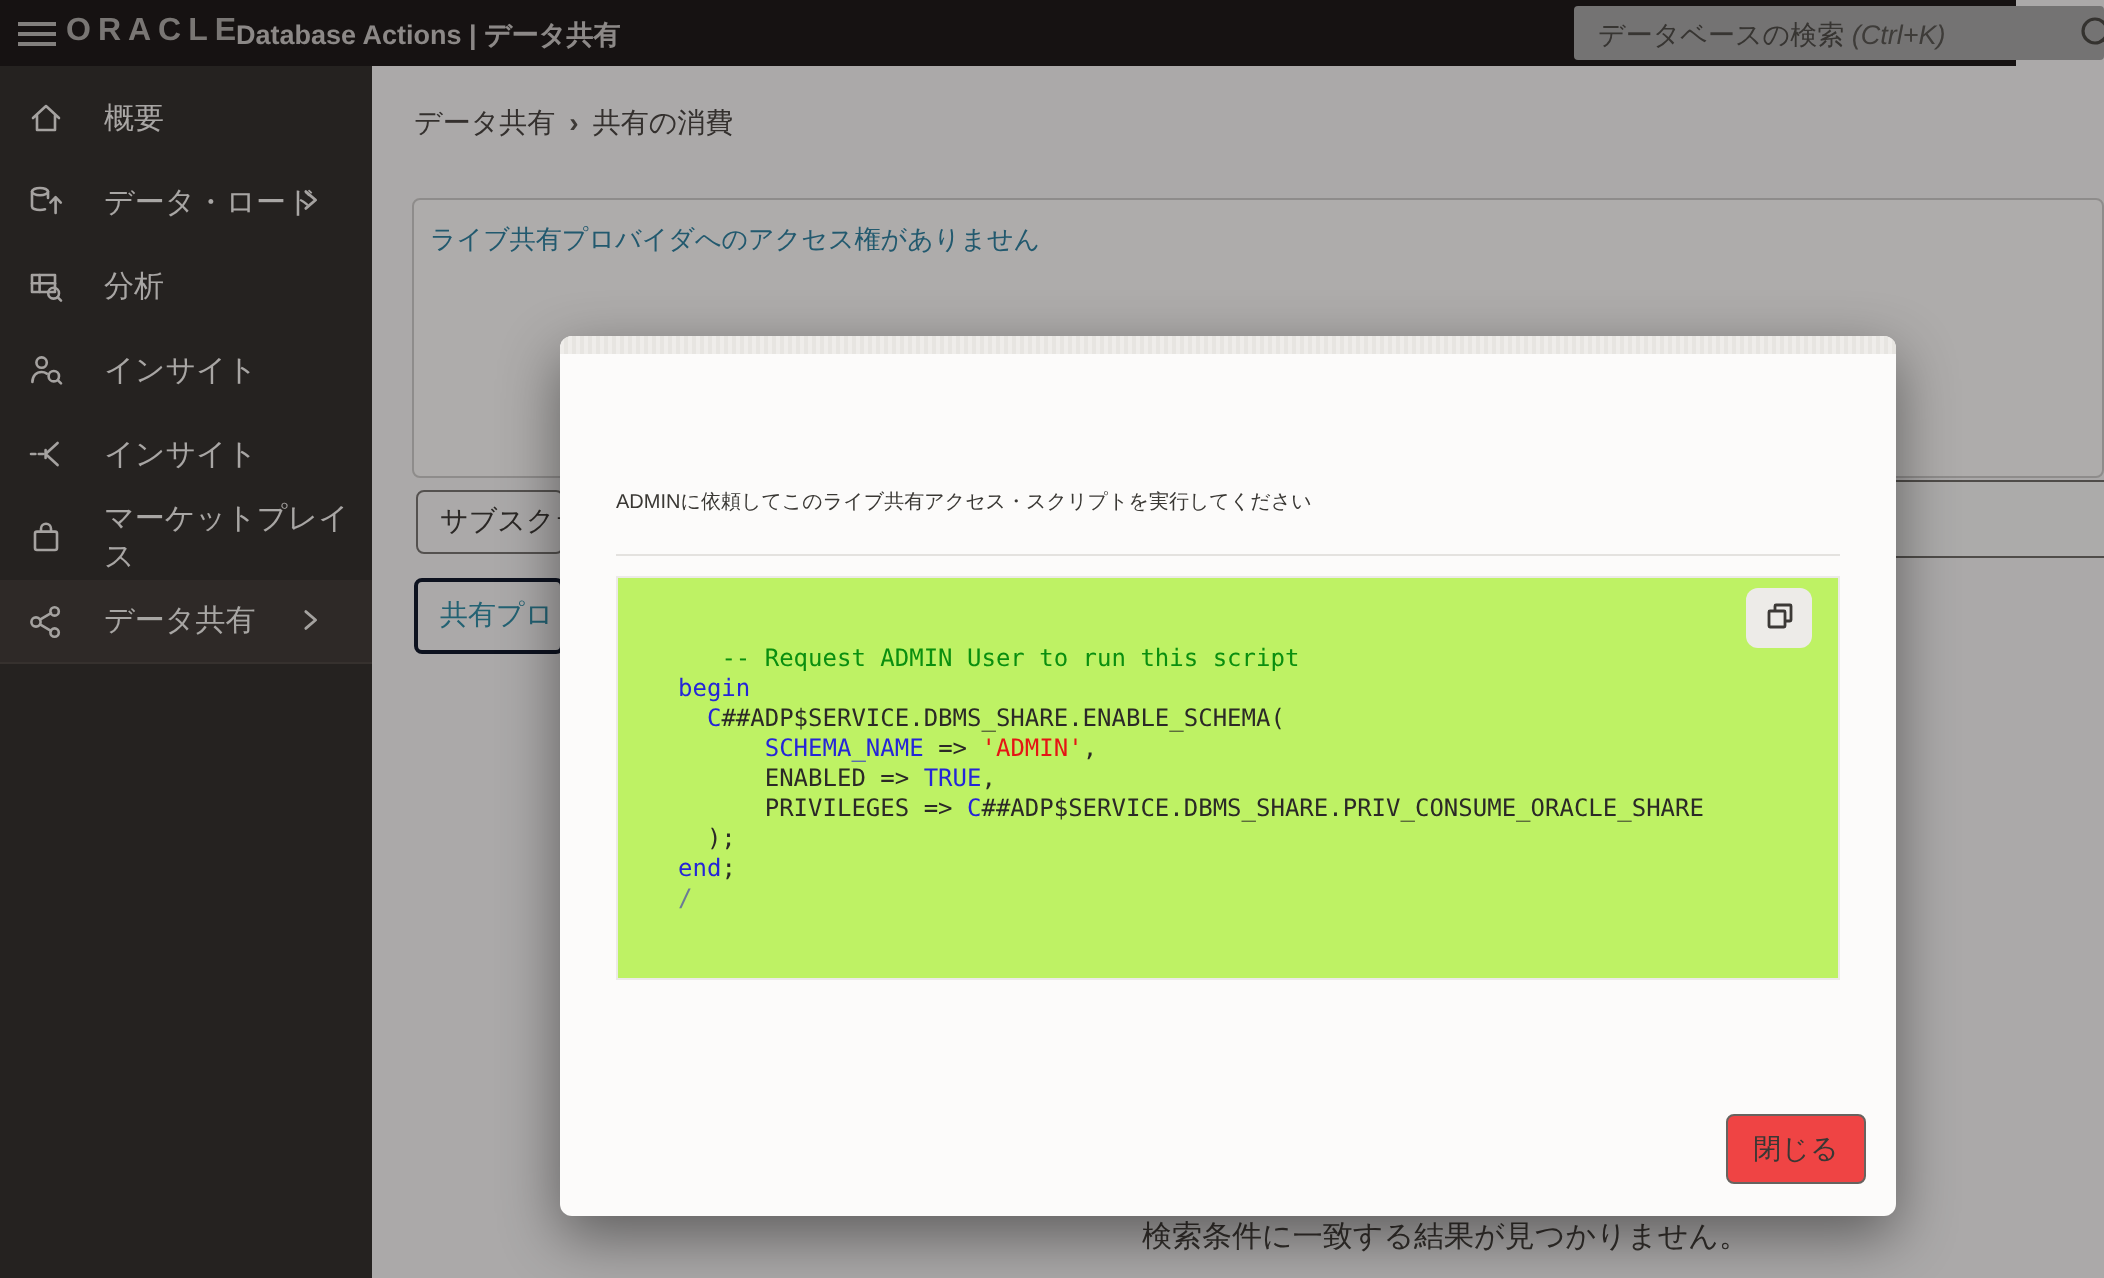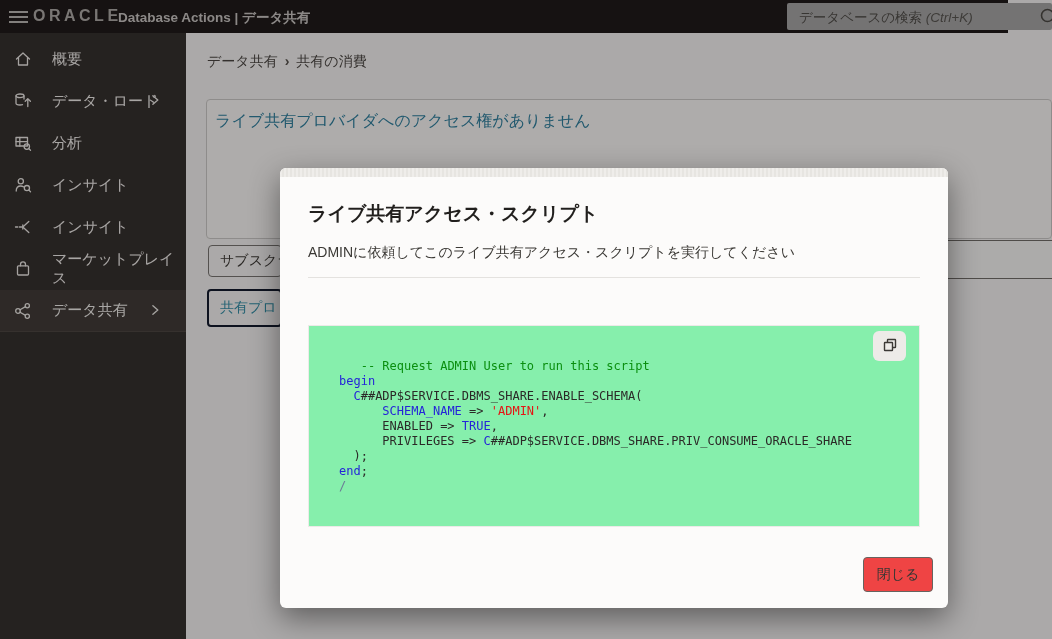--- a/index.html
+++ b/index.html
@@ -25,38 +25,38 @@
   .nav-icon svg { stroke:#e8e6e3; fill:none; stroke-width:1.3; stroke-linecap:round; stroke-linejoin:round; }
   .nav-label { margin-left:52px; font-size:15px; }
   .nav-chevron { position:absolute; left:148px; top:13px; }
   .nav-chevron svg { stroke:#e8e6e3; fill:none; stroke-width:2; stroke-linecap:round; stroke-linejoin:round; }
 
   
   .content { position:absolute; left:186px; top:33px; right:0; bottom:0; background:#f1f0ef; z-index:1; }
   .breadcrumb { position:absolute; left:21px; top:20px; font-size:14px; color:#474340; }
   .breadcrumb .sep { margin:0 7px; font-weight:700; color:#55514d; }
   .banner { position:absolute; left:20px; top:66px; width:calc(100% - 20px); height:140px; background:#f5f4f3; border:1px solid #c8c6c4; border-radius:4px; padding:11px 8px; }
-  .banner-text { font-size:16px; color:#2d7d9b; }
+  .banner-text { font-size:13px; color:#2d7d9b; }
   .table-lines { position:absolute; left:234px; right:0; top:207px; height:39px; background:#f3f2f1; border-top:1px solid #6e6a66; border-bottom:1px solid #6e6a66; }
   .chip { position:absolute; background:transparent; border:1px solid #75726f; border-radius:4px; font-size:14px; color:#3a3734; white-space:nowrap; overflow:hidden; text-align:left; padding:0 0 0 11px; cursor:pointer; }
   .chip-1 { left:22px; top:212px; width:74px; height:32px; }
   .chip-2 { left:21px; top:256px; width:75px; height:38px; border:2px solid #0f172a; color:#2f8aa3; }
   .empty-msg { position:absolute; left:385px; top:576px; font-size:15px; color:#45413d; }
 
   
   .scrim { position:fixed; inset:0; background:rgba(10,8,8,0.30); z-index:5; }
 
   
   .modal { position:absolute; left:280px; top:168px; width:668px; height:440px; background:#fcfbfa; border-radius:6px; box-shadow:0 10px 30px rgba(0,0,0,0.45); z-index:10; }
   .modal-grip { position:absolute; left:0; top:0; right:0; height:9px; border-radius:6px 6px 0 0;
     background:repeating-linear-gradient(90deg,#efedea 0 2px,#e7e5e1 2px 4px); }
   .modal-title { position:absolute; left:28px; top:33px; font-size:19px; color:#211f1d; }
-  .modal-instruction { position:absolute; left:28px; top:76px; font-size:14px; color:#3a3834; }
+  .modal-instruction { position:absolute; left:28px; top:76px; font-size:10px; color:#3a3834; }
   .modal-divider { position:absolute; left:28px; right:28px; top:109px; height:1px; background:#e4e2df; }
-  .codeblock { position:absolute; left:28px; top:120px; width:612px; height:202px; background:#86efac; border:1px solid #eceae8;margin-top:37px; }
+  .codeblock { position:absolute; left:28px; top:120px; width:612px; height:202px; background:#bef264; border:1px solid #eceae8; }
   .copy-btn { position:absolute; top:5px; right:13px; width:33px; height:30px; background:#edebe8; border:none; border-radius:6px; cursor:pointer; display:flex; align-items:center; justify-content:center; }
   .copy-btn svg { stroke:#3c3936; stroke-width:1.4; }
   pre.code { margin:0; padding:33px 8px 8px 30px; font-family:"DejaVu Sans Mono",monospace; font-size:12px; line-height:15px; color:#2b2927; }
   .tok-p { color:#2b2927; } .tok-comment { color:#0a8f0f; } .tok-kw { color:#2525d8; }
   .tok-str { color:#e51414;text-align:right; } .tok-slash { color:#6b7b96; }
   .close-btn { position:absolute; left:583px; top:389px; width:70px; height:35px; background:#ef4444; border:1px solid #67635f; border-radius:4px; font-size:14px; color:#393734; cursor:pointer; font-family:inherit; }
 </style>
 </head>
 <body>
 
@@ -149,27 +149,27 @@
 <main class="content">
   <div class="breadcrumb">
     <span>データ共有</span><span class="sep">›</span><span>共有の消費</span>
   </div>
   <div class="banner">
     <div class="banner-text">ライブ共有プロバイダへのアクセス権がありません</div>
   </div>
   <div class="table-lines"></div>
   <button class="chip chip-1">サブスクラ</button>
   <button class="chip chip-2">共有プロ</button>
+  <div class="empty-msg">検索条件に一致する結果が見つかりません。</div>
 </main>
 
 <div class="scrim"></div>
 
 <section class="modal">
   <div class="modal-grip"></div>
-  <h1 class="modal-title">ライブ共有アクセス・スクリプト</h1>
   <p class="modal-instruction">ADMINに依頼してこのライブ共有アクセス・スクリプトを実行してください</p>
   <div class="modal-divider"></div>
   <div class="codeblock">
     <button class="copy-btn">
       <span>
         <svg width="16" height="16" viewBox="0 0 16 16">
             <rect x="5.5" y="2.5" width="8" height="8" rx="0.5" fill="none"></rect>
             <rect x="2.5" y="5.5" width="8" height="8" rx="0.5" fill="#edebe8"></rect>
           </svg>
       </span>

